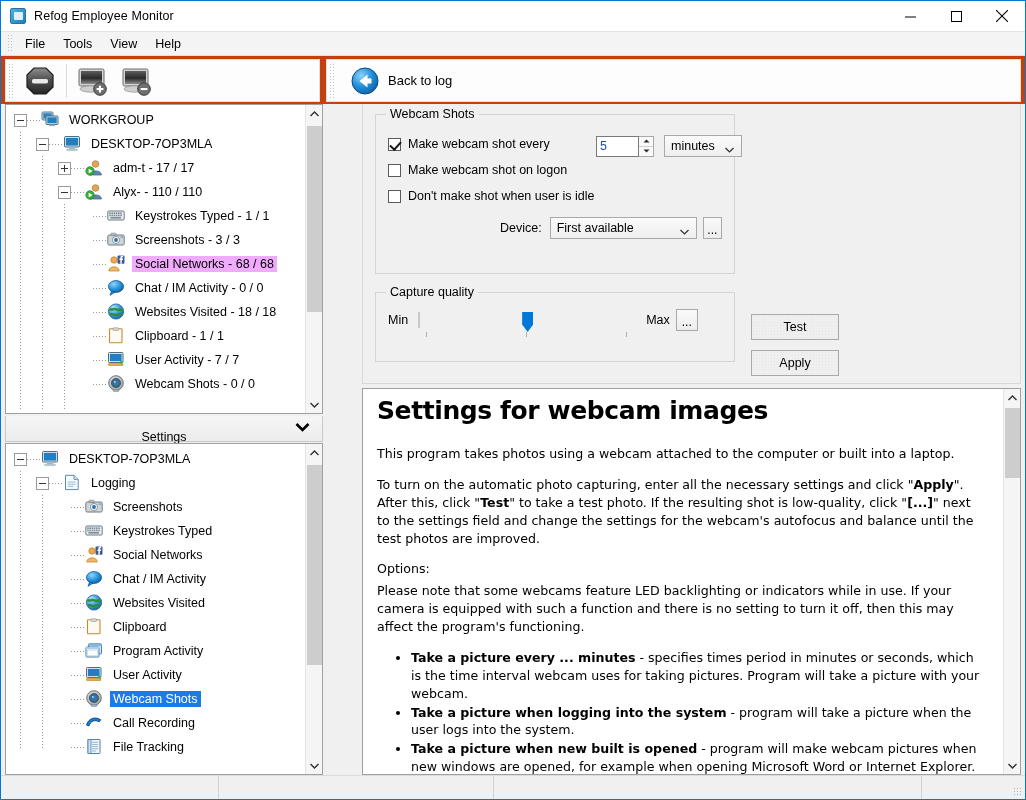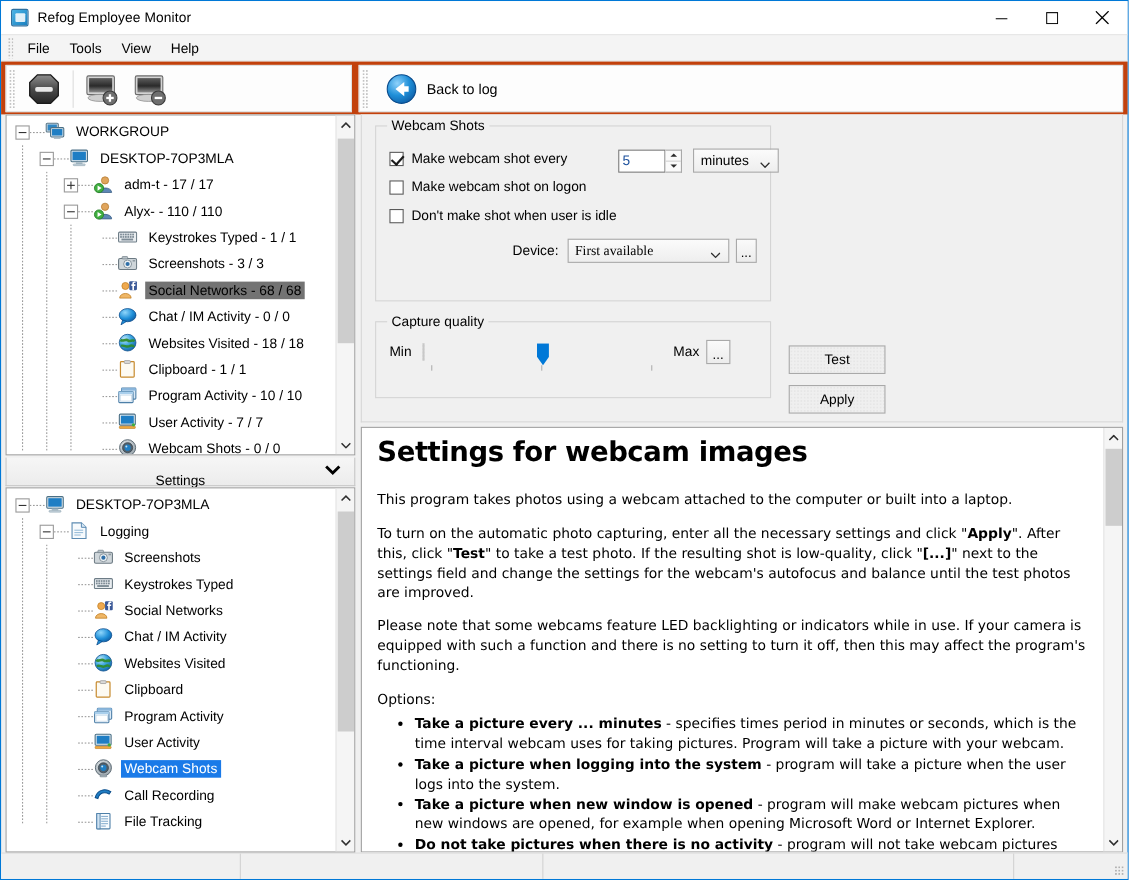--- a/index.html
+++ b/index.html
@@ -68,21 +68,21 @@
   .tb-grip { width:6px; height:36px; margin:0 4px 0 2px;
     background-image: radial-gradient(#c2c2c2 40%, transparent 41%);
     background-size: 3px 3px; }
   .tb-sep { width:1px; height:34px; background:#dcdcdc; margin:0 4px; }
   .tb-btn { width:44px; height:38px; display:flex; align-items:center; justify-content:center; }
 
   .backbtn { display:flex; align-items:center; padding-left:12px; gap:9px; height:100%; }
   .backbtn-label { font-size:13px; }
 
   
-  .body { flex:1; display:flex; min-height:0; padding: 0 4px 0 4px; }
+  .body { flex:1; display:flex; min-height:0; padding: 0 4px 0 4px; gap: 34px; }
   .left-col { width: 318px; display:flex; flex-direction:column; min-height:0; }
   .right-col { flex:1; display:flex; flex-direction:column; min-height:0; margin-left:5px; }
 
   
   .tree-panel {
     background:#fff; border:1px solid #a0a0a0;
     position:relative; overflow:hidden; display:flex;
   }
   .tree-scroll-area { flex:1; overflow:hidden; position:relative; padding-top:3px;}
   .log-tree { height: 310px; }
@@ -102,21 +102,21 @@
   .tnode .expander { width:13px; height:13px; border:1px solid #9a9a9a; background:#fff;
      display:flex; align-items:center; justify-content:center; flex:none; position:relative; }
   .tnode .expander::before { content:""; position:absolute; width:7px; height:1px; background:#333; }
   .tnode .expander.plus::after { content:""; position:absolute; width:1px; height:7px; background:#333; }
   .tnode .spacer { flex:none; }
   .tnode .dots { width:14px; height:1px; flex:none;
      background-image: linear-gradient(to right,#9b9b9b 50%, transparent 50%);
      background-size: 3px 1px; }
   .tnode .icon { width:20px; height:18px; flex:none; margin-right:5px; position:relative; }
   .tnode .label { font-size:12.5px; padding:1px 3px; }
-  .tnode .label.sel-grey { background:#737373; }
+  .tnode .label.sel-grey { background:#f0abfc; }
   .tnode .label.sel-blue { background:#1a7ae8; color:#fff; }
   .vline { position:absolute; width:1px; top:0; bottom:0;
     background-image: linear-gradient(to bottom,#9b9b9b 50%, transparent 50%);
     background-size: 1px 3px; }
 
   
   .vscroll { width:17px; background:#f5f5f5; border-left:1px solid #e4e4e4;
      display:flex; flex-direction:column; align-items:center; flex:none; }
   .vsb-btn { width:17px; height:17px; display:flex; align-items:center; justify-content:center; }
   .vsb-track { flex:1; width:17px; position:relative; }
@@ -143,21 +143,21 @@
   .spinner { width:15px; height:21px; border:1px solid #a9a9a9; border-left:none;
      background:#fafafa; display:flex; flex-direction:column; }
   .spinner div { flex:1; display:flex; align-items:center; justify-content:center; }
   .spinner div + div { border-top:1px solid #d0d0d0; }
   .combo { height:22px; border:1px solid #a9a9a9; background:linear-gradient(#fbfbfb,#eeeeee);
      display:flex; align-items:center; padding-left:6px; font-size:12.5px; position:relative; }
   .combo .arrow { position:absolute; right:7px; top:6px; }
   .combo.units { width:78px; margin-left:10px; }
   .dev-row { display:flex; align-items:center; margin-top:8px; }
   .dev-label { font-size:12.5px; margin-right:8px; }
-  .combo.device { width:168px;font-family:Liberation Serif, serif; }
+  .combo.device { width:168px; }
   .ellipsis-btn { width:22px; height:22px; margin-left:6px; border:1px solid #a9a9a9;
      background:linear-gradient(#fafafa,#ececec); display:flex; align-items:flex-end;
      justify-content:center; font-size:12px; padding-bottom:1px; }
 
   .slider-row { display:flex; align-items:center; }
   .sl-min, .sl-max { font-size:12.5px; }
   .track-wrap { position:relative; margin:0 10px; width:218px; }
   .track { height:16px; border:1px solid #c8c8c8;
      background-image: radial-gradient(#dcdcdc 35%, transparent 36%);
      background-size:3px 3px; background-color:#fbfbfb; }
@@ -434,33 +434,20 @@
             </div>
             <div class="tnode">
               <span class="spacer" style="width: 74px;"></span>
               <span class="spacer" style="width: 13px;"></span>
               <span class="dots"></span>
               <span class="icon"><svg width="18" height="17" viewBox="0 0 18 17">
                   <rect x="2.5" y="1.8" width="12.5" height="14" rx="0.8" fill="#fdfaf2" stroke="#c78a2e" stroke-width="1.1"></rect>
                   <rect x="6" y="0.8" width="5.5" height="2.6" rx="0.7" fill="#d9d9d9" stroke="#9a9a9a" stroke-width="0.7"></rect>
                 </svg></span>
               <span class="label">Clipboard - 1 / 1</span>
-            </div>
-            <div class="tnode">
-              <span class="spacer" style="width: 74px;"></span>
-              <span class="spacer" style="width: 13px;"></span>
-              <span class="dots"></span>
-              <span class="icon"><svg width="18" height="17" viewBox="0 0 18 17">
-                  <rect x="3.5" y="1.8" width="13" height="10" rx="0.8" fill="#dbeaf7" stroke="#4d7fa8"></rect>
-                  <rect x="3.5" y="1.8" width="13" height="2.3" fill="#8ab6dc"></rect>
-                  <rect x="1" y="5" width="13" height="10" rx="0.8" fill="#f4f9fd" stroke="#4d7fa8"></rect>
-                  <rect x="1" y="5" width="13" height="2.3" fill="#a9cfec"></rect>
-                  <rect x="2.3" y="8.2" width="10.4" height="5.4" fill="#fff" stroke="#bcd3e5" stroke-width="0.6"></rect>
-                </svg></span>
-              <span class="label">Program Activity - 10 / 10</span>
             </div>
             <div class="tnode">
               <span class="spacer" style="width: 74px;"></span>
               <span class="spacer" style="width: 13px;"></span>
               <span class="dots"></span>
               <span class="icon"><svg width="18" height="17" viewBox="0 0 18 17">
                   <rect x="1.5" y="1.5" width="14.5" height="10" rx="1" fill="#e5ecf1" stroke="#4a6f85"></rect>
                   <rect x="2.9" y="2.9" width="11.7" height="7.2" fill="#1f7ec4"></rect>
                   <rect x="1.5" y="12.5" width="14.5" height="2" rx="0.6" fill="#f0a93e" stroke="#c07f24" stroke-width="0.6"></rect>
                   <circle cx="14.3" cy="11.2" r="1.5" fill="#3fae3f"></circle>
@@ -812,26 +799,26 @@
           <div class="btn">Test</div>
           <div class="btn">Apply</div>
         </div>
       </div>
 
       <div class="doc-panel">
         <div class="doc-body">
           <div class="doc-h1">Settings for webcam images</div>
           <p class="doc-p">This program takes photos using a webcam attached to the computer or built into a laptop.</p>
           <p class="doc-p" id="help-p2">To turn on the automatic photo capturing, enter all the necessary settings and click "<b>Apply</b>". After this, click "<b>Test</b>" to take a test photo. If the resulting shot is low-quality, click "<b>[...]</b>" next to the settings field and change the settings for the webcam's autofocus and balance until the test photos are improved.</p>
+          <p class="doc-p" style="margin-bottom:4px;">Options:</p>
           <p class="doc-p">Please note that some webcams feature LED backlighting or indicators while in use. If your camera is equipped with such a function and there is no setting to turn it off, then this may affect the program's functioning.</p>
-          <p class="doc-p" style="margin-bottom:4px;">Options:</p>
           <ul class="doc-ul" id="help-options">
               <li><b>Take a picture every ... minutes</b><span> - specifies times period in minutes or seconds, which is the time interval webcam uses for taking pictures. Program will take a picture with your webcam.</span></li>
               <li><b>Take a picture when logging into the system</b><span> - program will take a picture when the user logs into the system.</span></li>
-              <li><b>Take a picture when new window is opened</b><span> - program will make webcam pictures when new windows are opened, for example when opening Microsoft Word or Internet Explorer.</span></li>
+              <li><b>Take a picture when new built is opened</b><span> - program will make webcam pictures when new windows are opened, for example when opening Microsoft Word or Internet Explorer.</span></li>
               <li><b>Do not take pictures when there is no activity</b><span> - program will not take webcam pictures when there is no user activity.</span></li>
             </ul>
         </div>
         <div class="vscroll">
           <div class="vsb-btn">
             <svg width="9" height="6" viewBox="0 0 9 6">
                 <path d="M0.5 5 L4.5 1 L8.5 5" fill="none" stroke="#303030" stroke-width="1.4"></path>
               </svg>
           </div>
           <div class="vsb-track">

